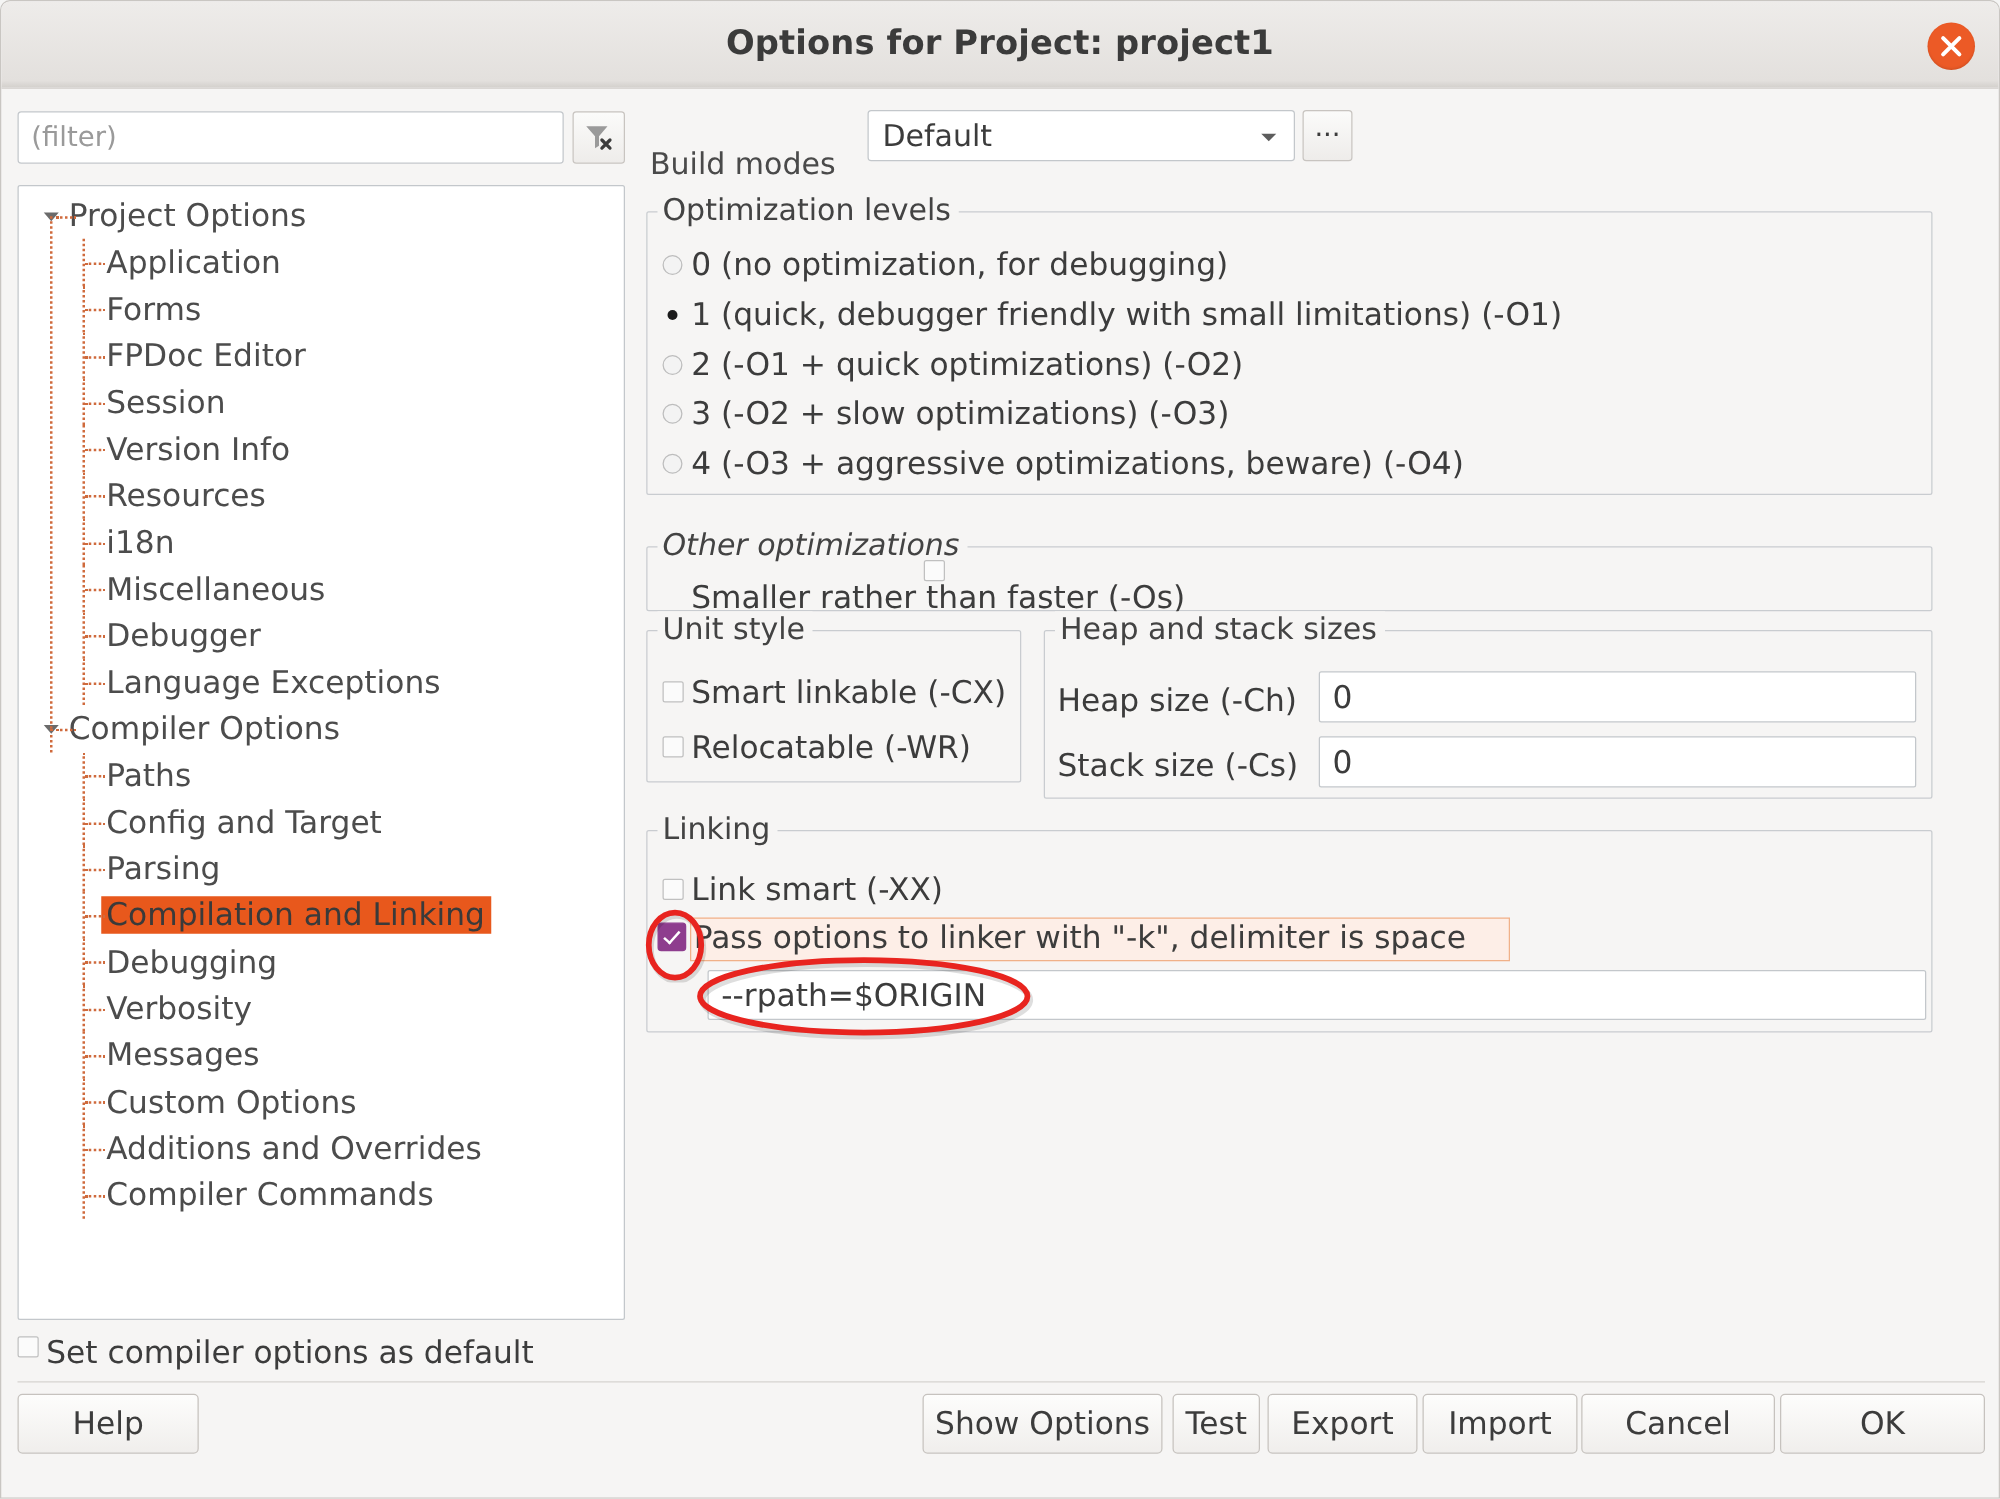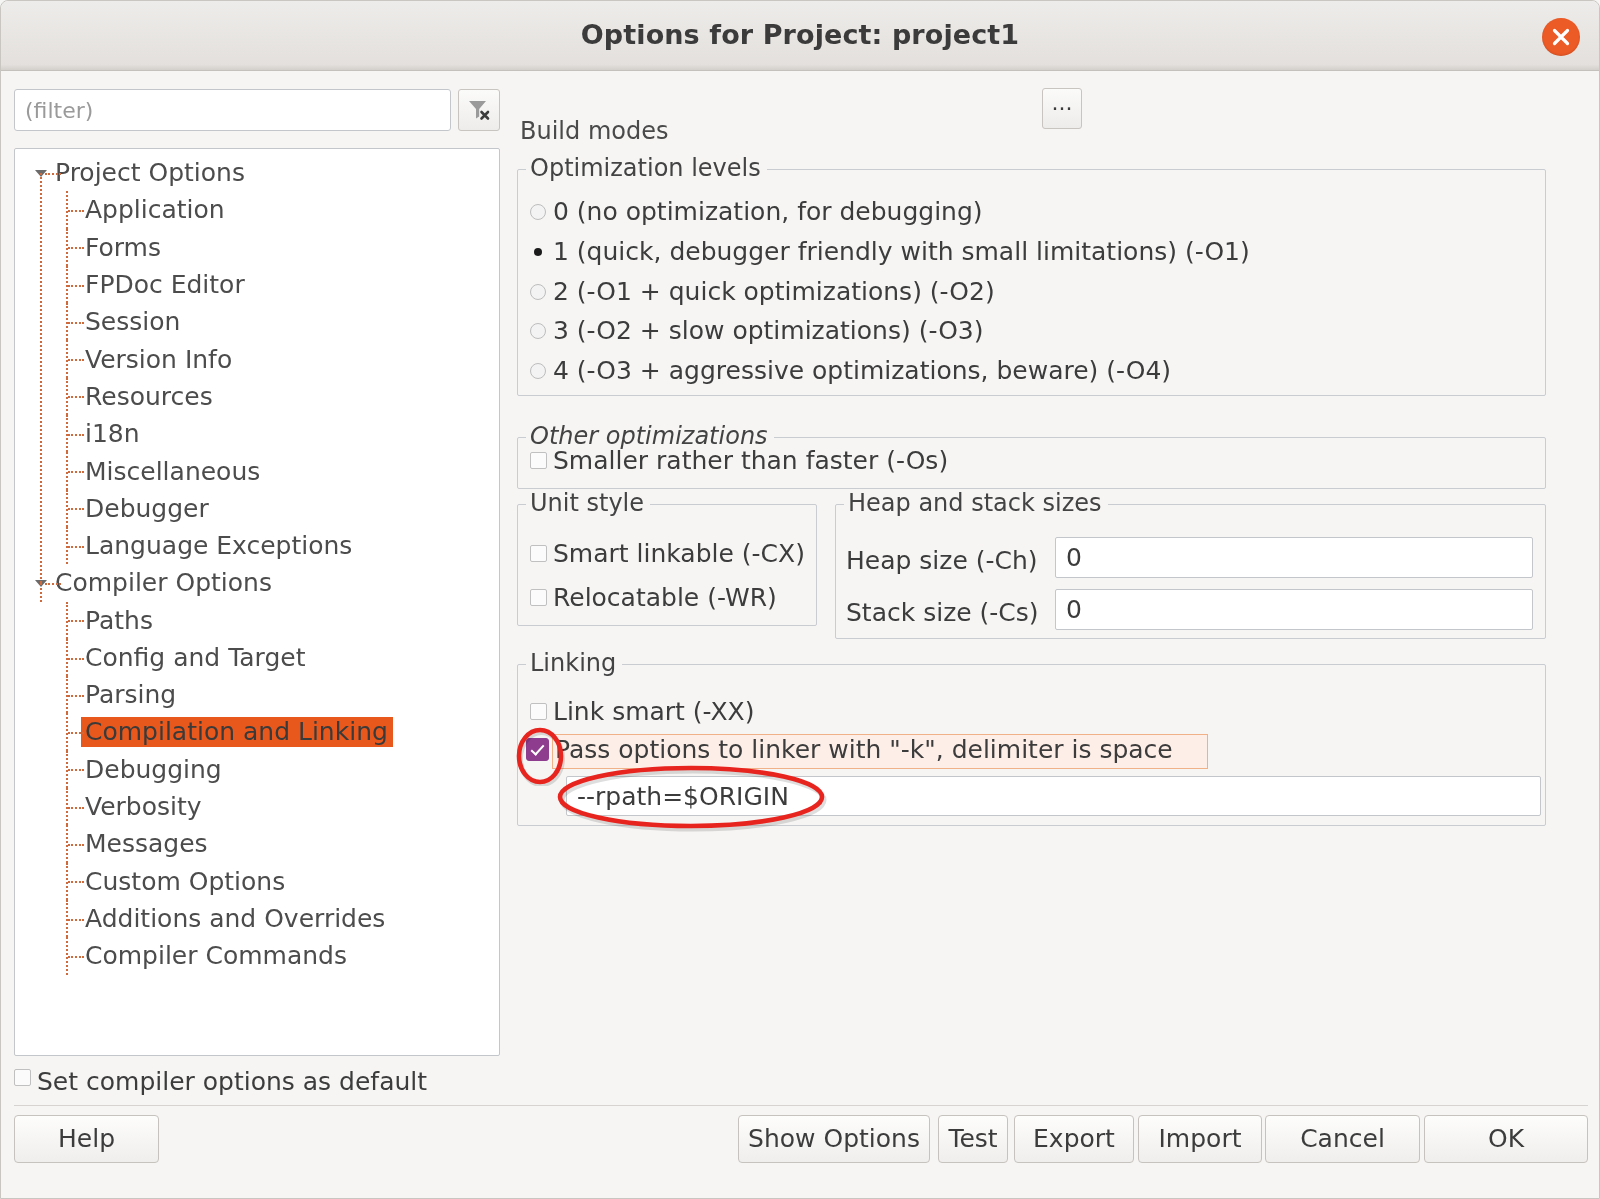--- a/index.html
+++ b/index.html
@@ -363,20 +363,24 @@
 
   <div class="filter-clear-btn">
     <svg width="26" height="26" viewBox="0 0 26 26">
       <path d="M3 4 H20 L13.2 12 V19.5 L10 21.5 V12 Z" fill="#9a9a9a"></path>
       <path d="M15.5 15 L22 21.5 M22 15 L15.5 21.5" stroke="#3c3c3c" stroke-width="2.6" stroke-linecap="round"></path>
     </svg>
   </div>
 
   <div class="buildmodes-label">Build modes</div>
 
+  <div class="buildmodes-combo">
+    <span class="val">Default</span>
+    <span class="arrow"></span>
+  </div>
 
   <div class="dots-btn">...</div>
 
   <div class="tree-panel">
     <div class="tree-rows" id="tree-rows">
         <div class="tree-row root">
           <span class="expander"></span>
           <span class="tl-h root-h"></span>
           <span class="lbl">Project Options</span>
         </div>
@@ -512,21 +516,21 @@
       </div>
       <div class="opt-row" style="left: 529px; top: 357px; text-align: center;">
         <span class="radio"></span>
         <span class="txt">4 (-O3 + aggressive optimizations, beware) (-O4)</span>
       </div>
     </div>
 
   <div class="groupbox" style="left:516px; top:436px; width:1029px; height:52px;font-style:italic;">
     <div class="gb-title">Other optimizations</div>
   </div>
-  <div class="opt-row" style="left:529px; top:447px;">
+  <div class="opt-row" style="left:552px; top:447px;flex-direction:column;">
     <span class="checkbox"></span>
     <span class="txt">Smaller rather than faster (-Os)</span>
   </div>
 
   <div class="groupbox" style="left:516px; top:503px; width:300px; height:122px;">
     <div class="gb-title">Unit style</div>
   </div>
   <div class="opt-row" style="left:529px; top:540px;">
     <span class="checkbox"></span>
     <span class="txt">Smart linkable (-CX)</span>

